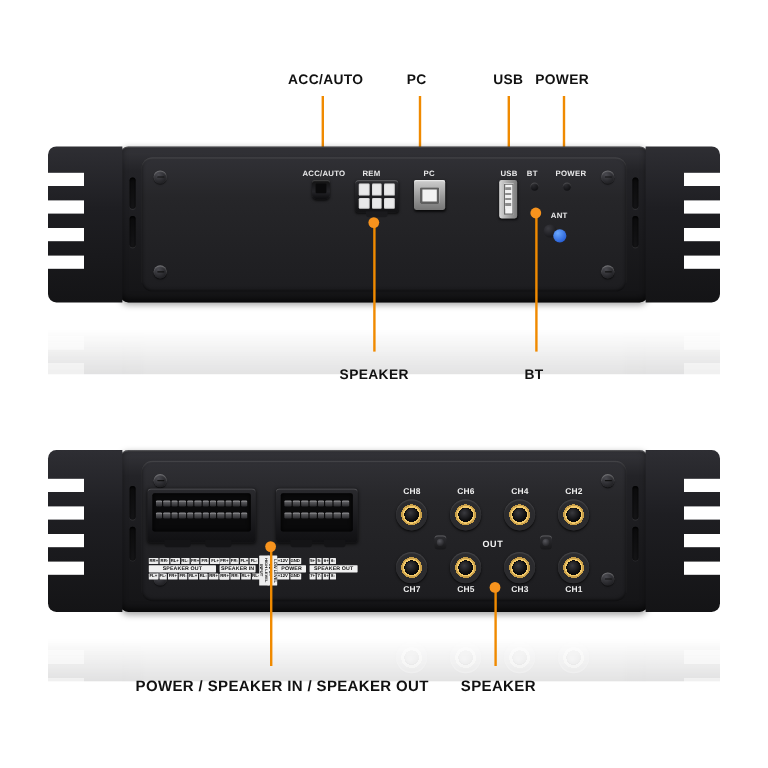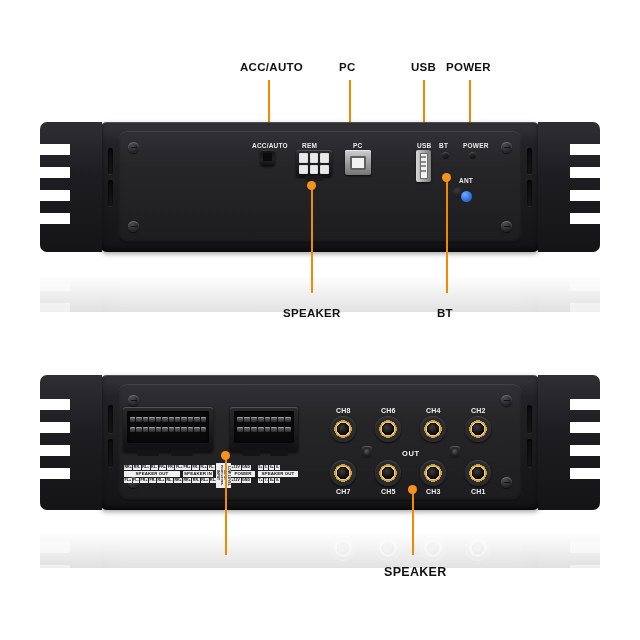--- a/index.html
+++ b/index.html
@@ -504,15 +504,16 @@
       <div class="legbar" style="left:191px;top:96px;width:24px;"></div>
       <div class="legbar" style="left:218px;top:96px;width:40px;"></div>
     </div>
   </div>
 
   <div class="leader" style="left:225px;top:455px;height:100px;"></div>
   <div class="dot" style="left:221px;top:451px;"></div>
   <div class="leader" style="left:412px;top:489px;height:66px;"></div>
   <div class="dot" style="left:408px;top:485px;"></div>
 
+  <div class="callout" style="left:113px;top:565px;font-size:12.5px;">POWER / SPEAKER IN / SPEAKER OUT</div>
   <div class="callout" style="left:384px;top:565px;font-size:12.5px;">SPEAKER</div>
 
 </div>
 
 </body></html>

